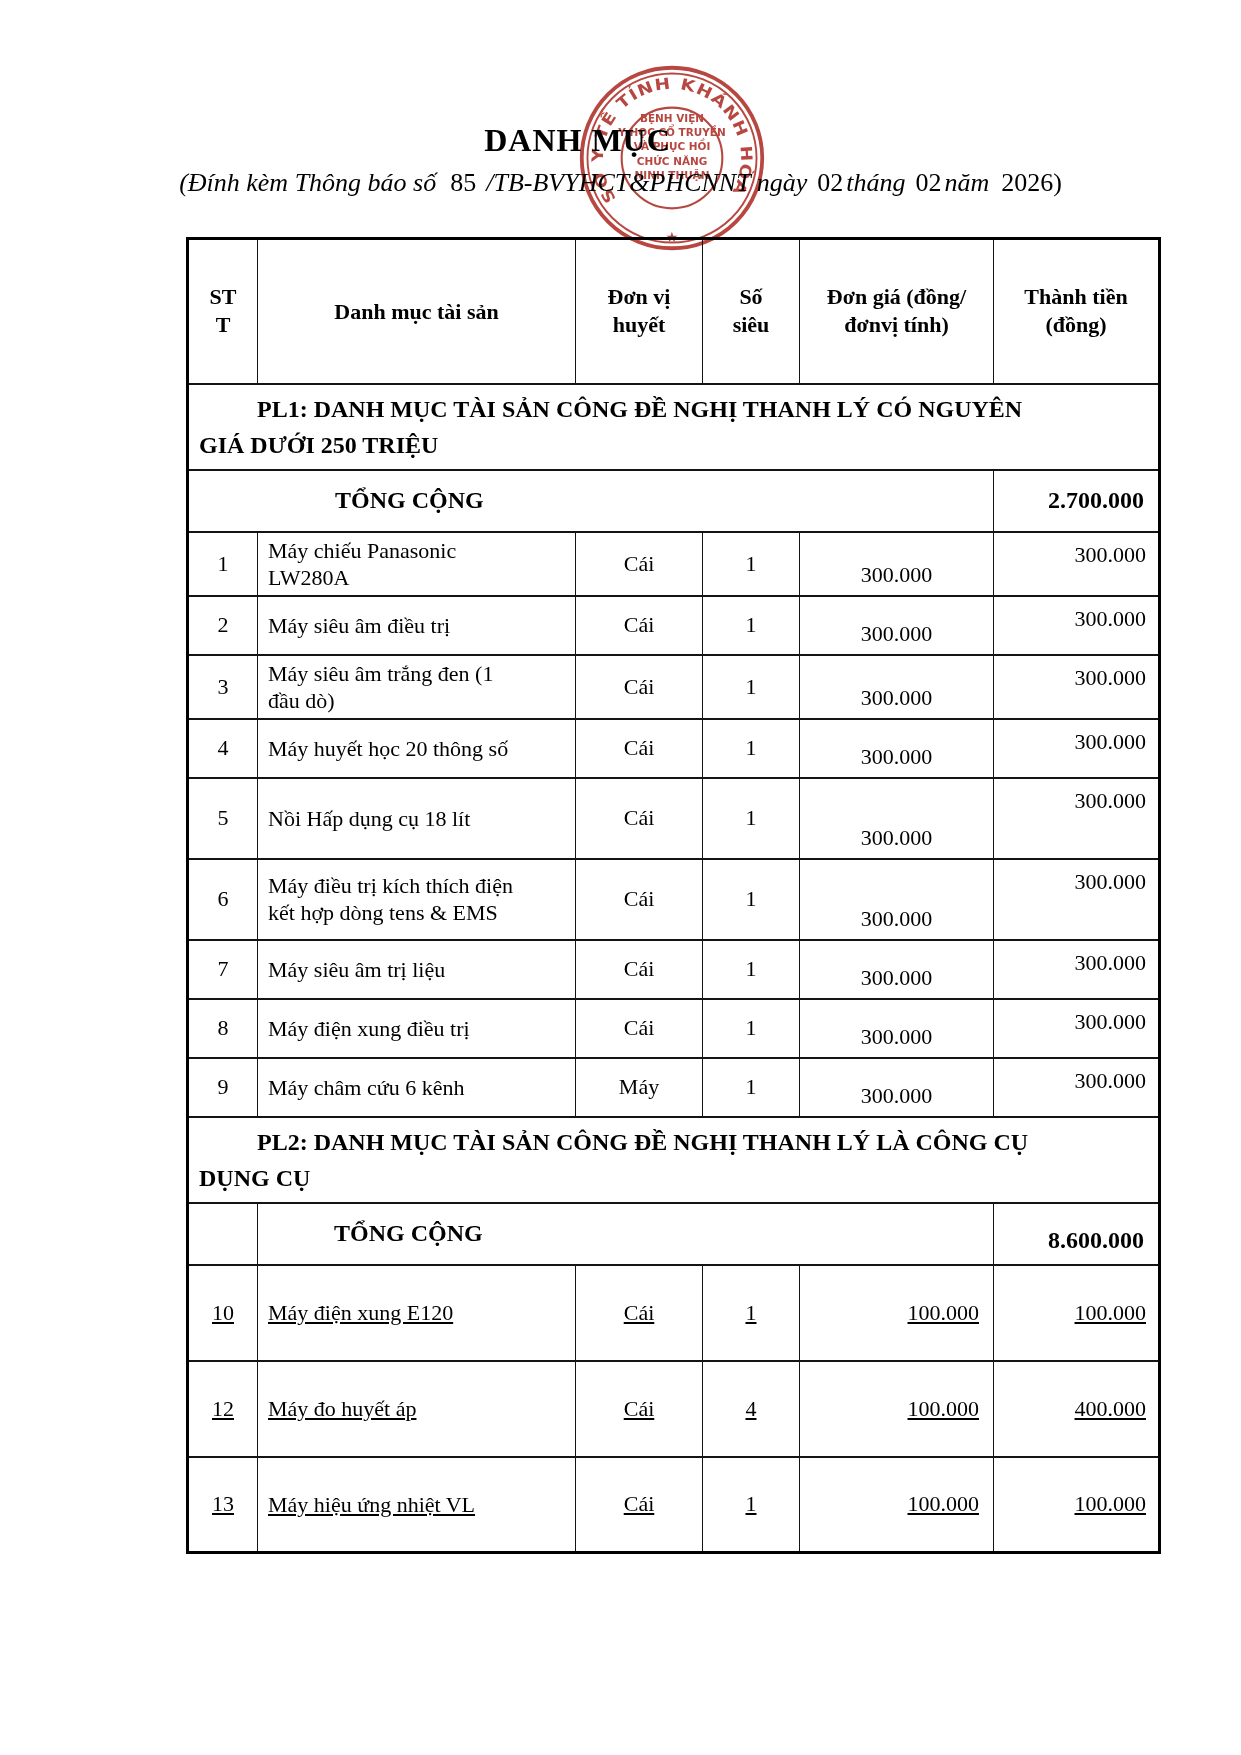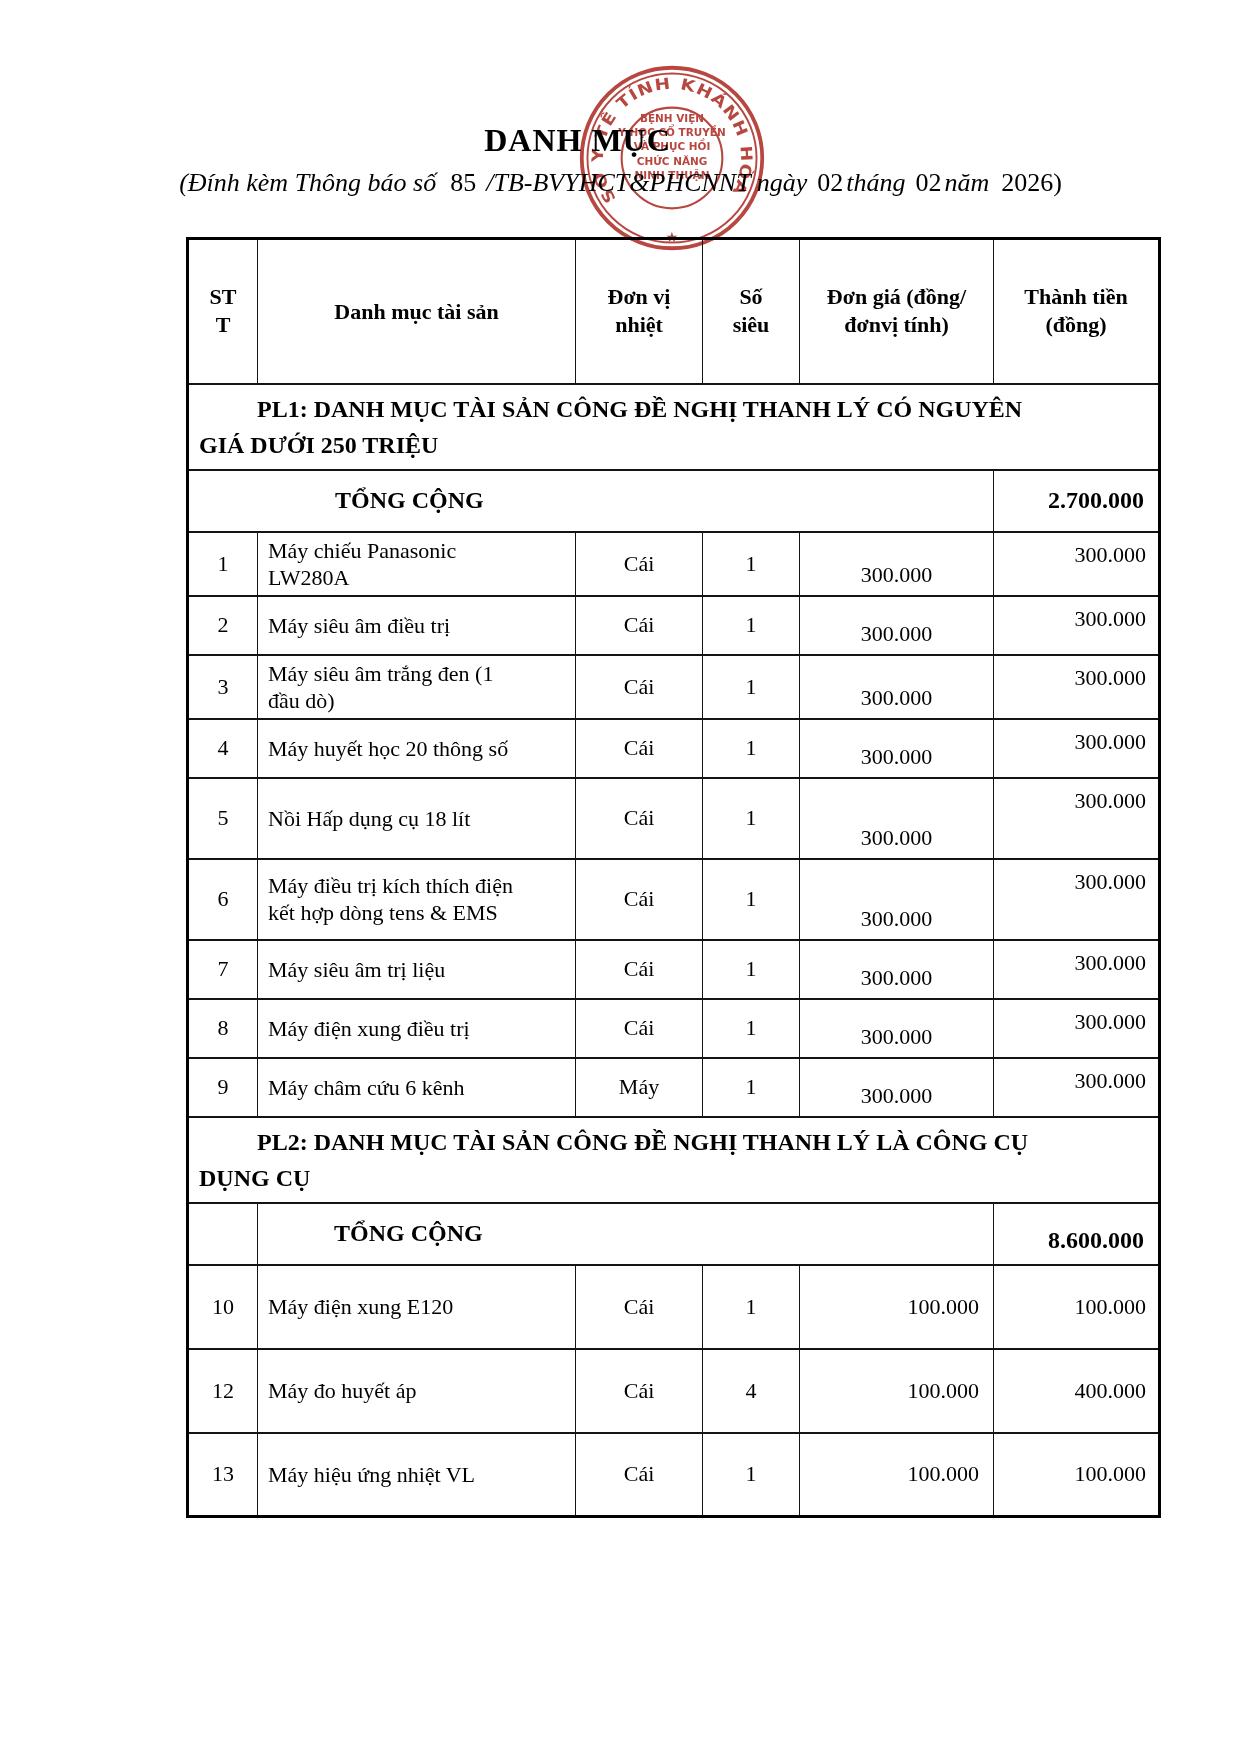--- a/index.html
+++ b/index.html
@@ -54,21 +54,21 @@
     white-space:pre-line;text-indent:58px;vertical-align:middle;padding:4px 10px;
   }
   tr.total-row{height:62px;}
   td.total-label{font-weight:bold;font-size:24px;vertical-align:middle;}
   td.total-label.indent1{padding-left:146px;}
   td.total-label.indent2{padding-left:76px;}
   td.total-value{font-weight:bold;font-size:24px;text-align:right;vertical-align:middle;padding-right:14px;}
   td.total-value.v-bottom{vertical-align:bottom;padding-bottom:10px;}
   tr.data-row.sec0{height:59px;}
   tr.data-row.sec0.tall{height:81px;}
-  tr.data-row.sec1{height:84px;}
+  tr.data-row.sec1{height:96px;text-decoration:underline;}
   td.c-stt{text-align:center;vertical-align:middle;}
   td.c-name{text-align:left;vertical-align:middle;white-space:pre-line;line-height:27px;padding:4px 10px;}
   td.c-unit,td.c-qty{text-align:center;vertical-align:middle;}
   .sec0 td.c-price{text-align:center;vertical-align:bottom;padding-bottom:7px;}
   .sec0 td.c-amount{text-align:right;vertical-align:top;padding-top:9px;padding-right:12px;}
   .sec1 td.c-price{text-align:right;vertical-align:middle;padding-right:14px;}
   .sec1 td.c-amount{text-align:right;vertical-align:middle;padding-right:12px;}
 </style>
 </head>
 <body>
@@ -107,21 +107,21 @@
         <col style="width:318px">
         <col style="width:127px">
       <col style="width:97px">
         <col style="width:194px">
         <col style="width:166px">
     </colgroup>
     <thead>
       <tr>
         <th class="h-stt"><span class="hwrap">STT</span></th>
         <th class="h-name"><span class="hwrap">Danh mục tài sản</span></th>
-        <th class="h-unit"><span class="hwrap">Đơn vị nhiệt</span></th>
+        <th class="h-unit"><span class="hwrap">Đơn vị huyết</span></th>
         <th class="h-qty"><span class="hwrap">Số siêu</span></th>
         <th class="h-price"><span class="hwrap">Đơn giá (đồng/đơnvị tính)</span></th>
         <th class="h-amount"><span class="hwrap">Thành tiền (đồng)</span></th>
       </tr>
     </thead>
     <tbody>
         <tr class="section-row sec0">
           <td class="section-heading" colspan="6">PL1: DANH MỤC TÀI SẢN CÔNG ĐỀ NGHỊ THANH LÝ CÓ NGUYÊN
 GIÁ DƯỚI 250 TRIỆU</td>
         </tr>

